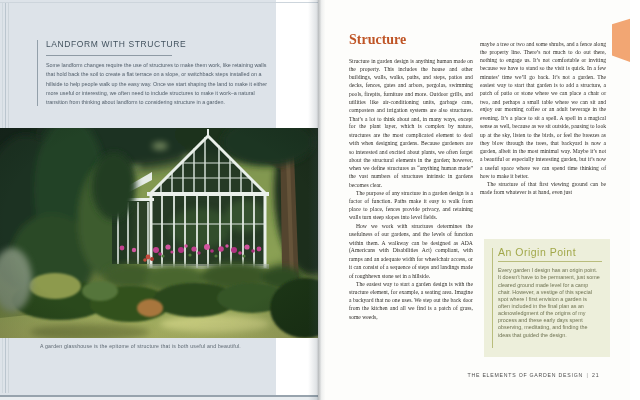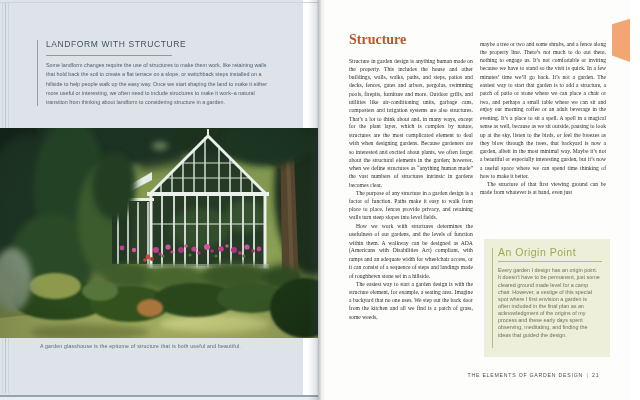--- a/index.html
+++ b/index.html
@@ -1,19 +1,19 @@
 <!DOCTYPE html>
 <html style="--left-bg: #dde3e9; --left-title: #42525e; --left-text: #505d69; --caption-text: #5c6771; --heading-orange: #bf5526; --body-text: #2f2c28; --tab-orange: #f2a673; --sidebar-bg: #edefdb; --sidebar-green: #a2a84a; --sidebar-text: #6f7352; --footer-text: #4c4c4c;"><head>
 <meta charset="utf-8">
 <style>
   html,body{margin:0;padding:0;background:#ffffff;}
   .spread{position:relative;width:640px;height:400px;overflow:hidden;background:#ffffff;font-family:"Liberation Sans",sans-serif;}
 
   
-  .page-left{position:absolute;left:0;top:0;width:276px;height:400px;background:var(--left-bg,#dde3e9);padding-left:27px;}
+  .page-left{position:absolute;left:0;top:0;width:276px;height:400px;background:var(--left-bg,#dde3e9);}
   .edge-v{position:absolute;top:3px;height:390px;width:1px;}
   .edge-v.e1{left:2px;background:#cfd8de;}
   .edge-v.e2{left:5px;background:#bac5ce;}
   .edge-v.e3{left:8px;background:#ccd4da;}
   .edge-h{position:absolute;left:0;top:2px;width:318px;height:1px;background:#cdd5dc;}
   .pl-bottom-edge{position:absolute;left:0;top:395px;width:318px;height:1.5px;background:#97a3ad;}
   .pl-bottom-light{position:absolute;left:0;top:396.5px;width:318px;height:3.5px;background:#e9edf0;}
 
   .lf-vline{position:absolute;left:37px;top:40px;width:1px;height:66px;background:#93a0aa;}
   .lf-title{position:absolute;left:46px;top:39px;margin:0;font-size:8.5px;font-weight:normal;letter-spacing:.6px;color:var(--left-title,#42525e);white-space:nowrap;}

